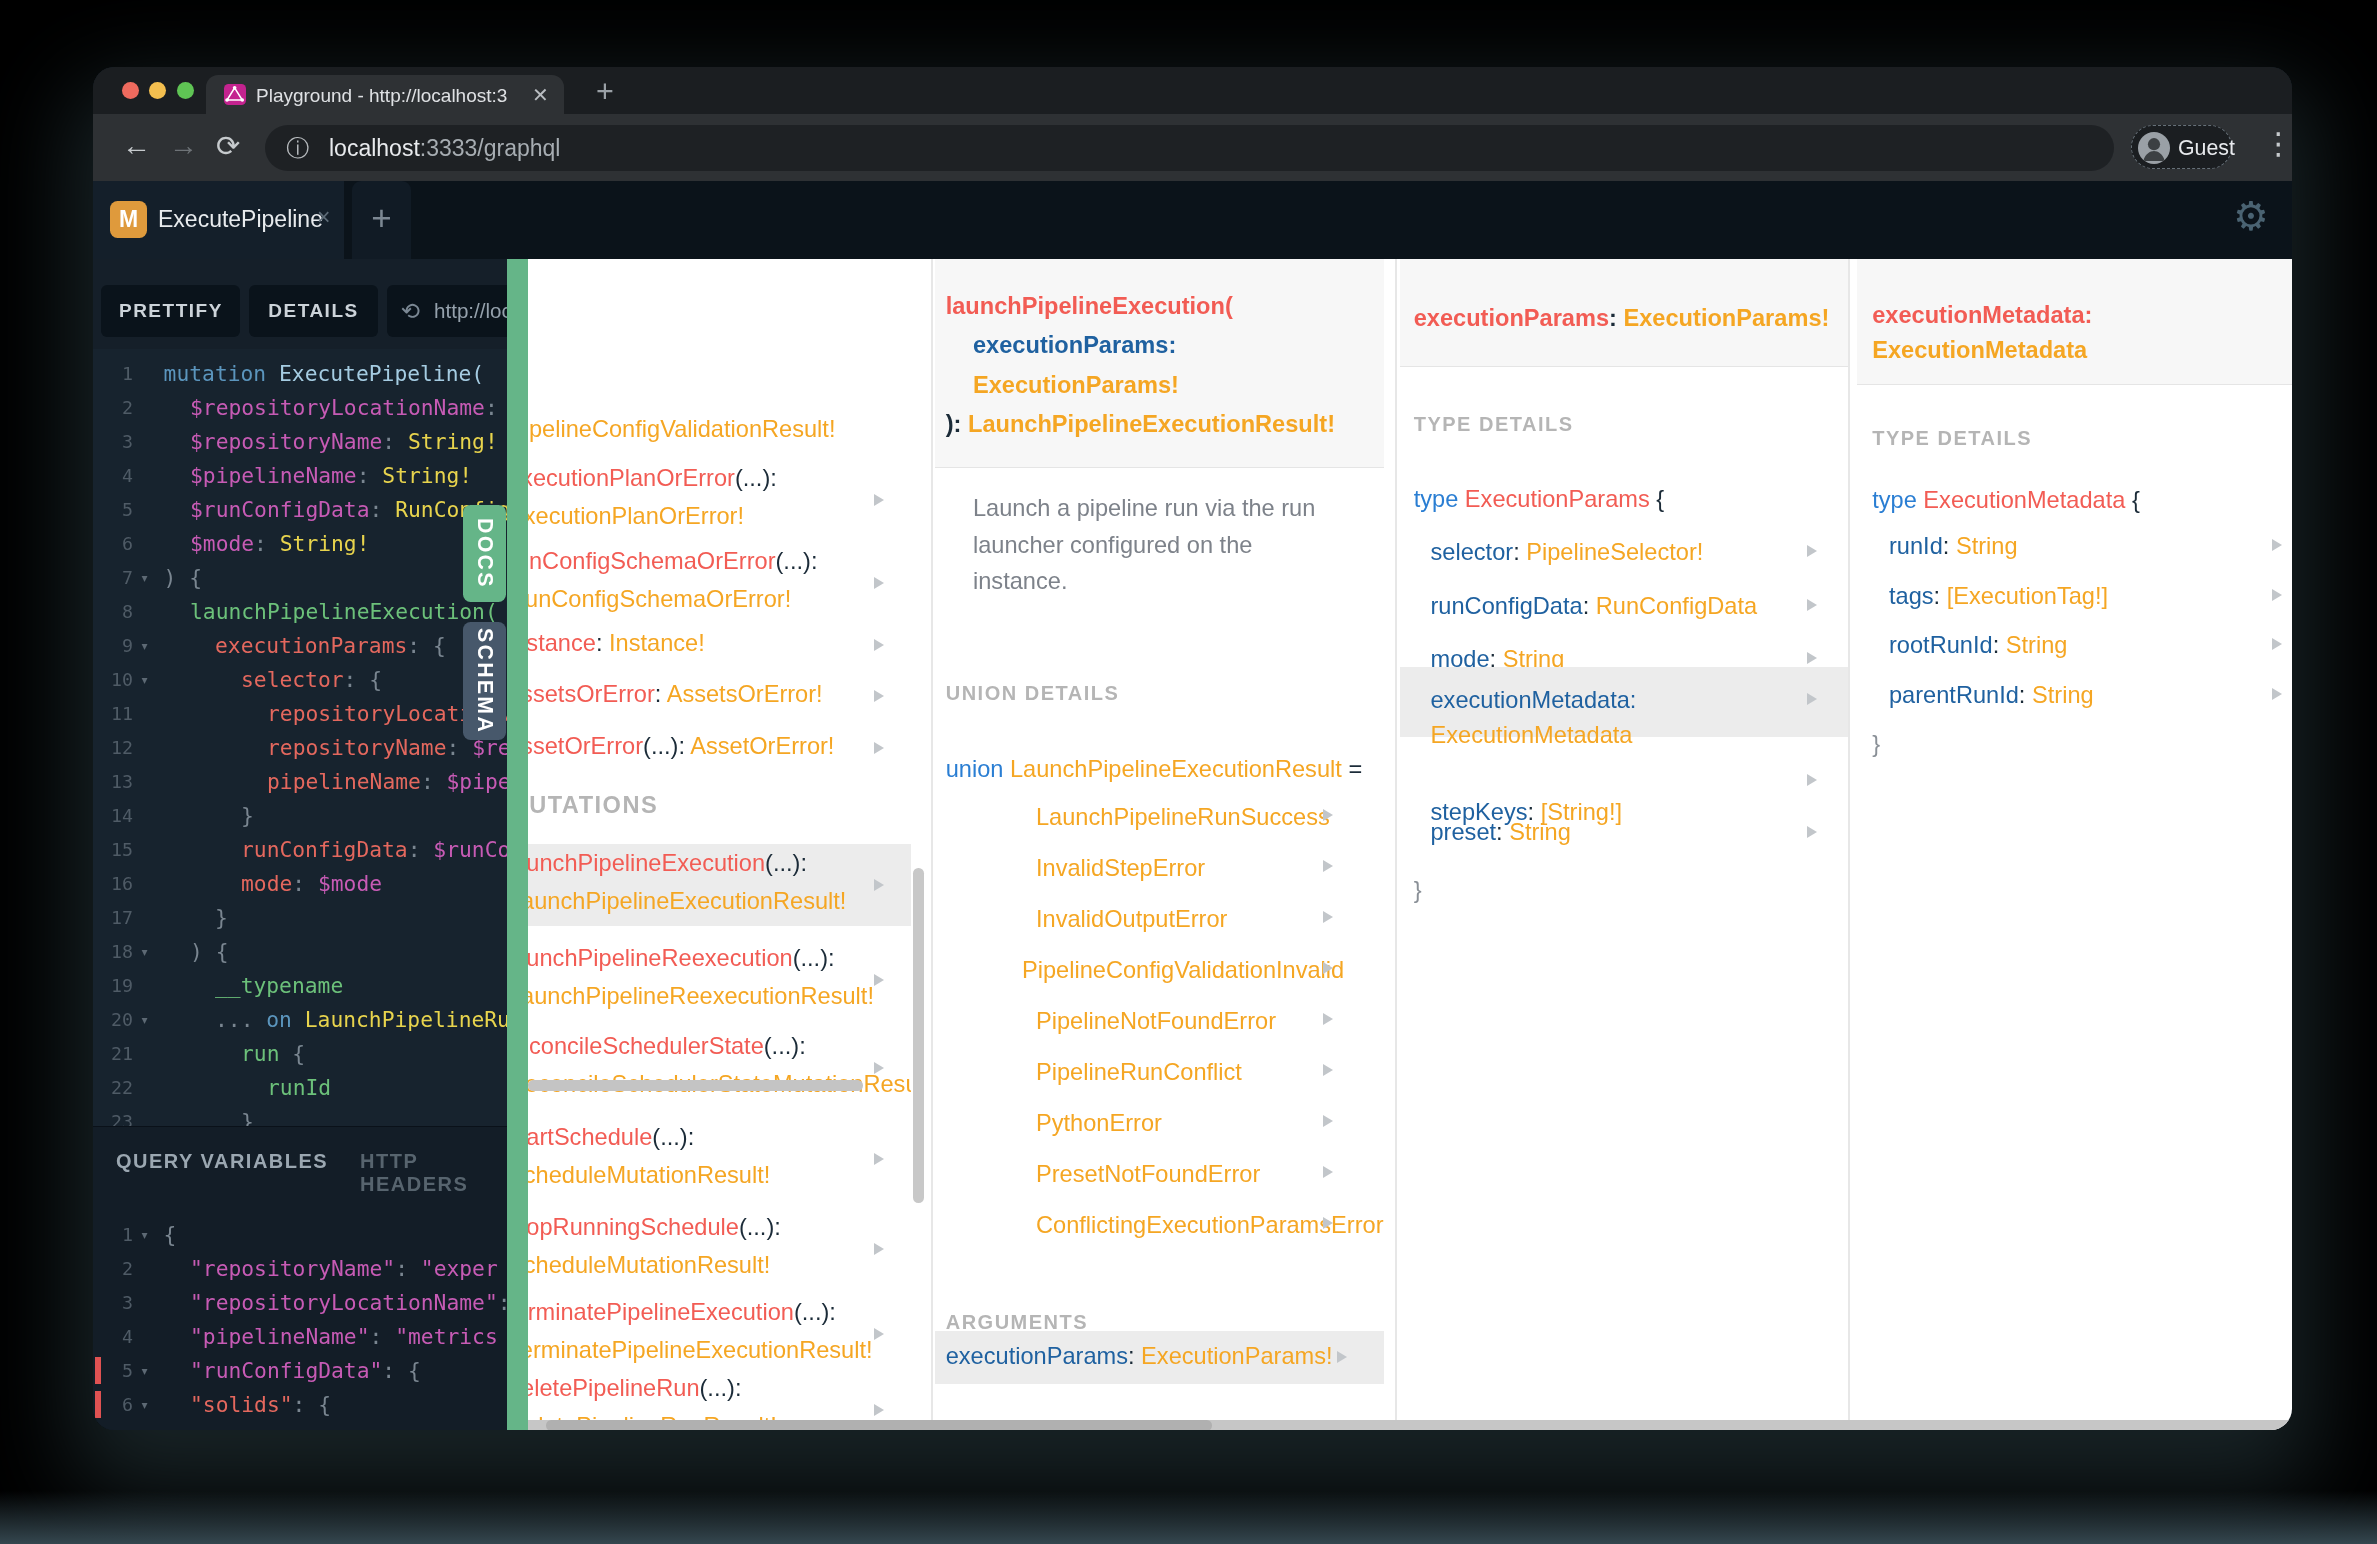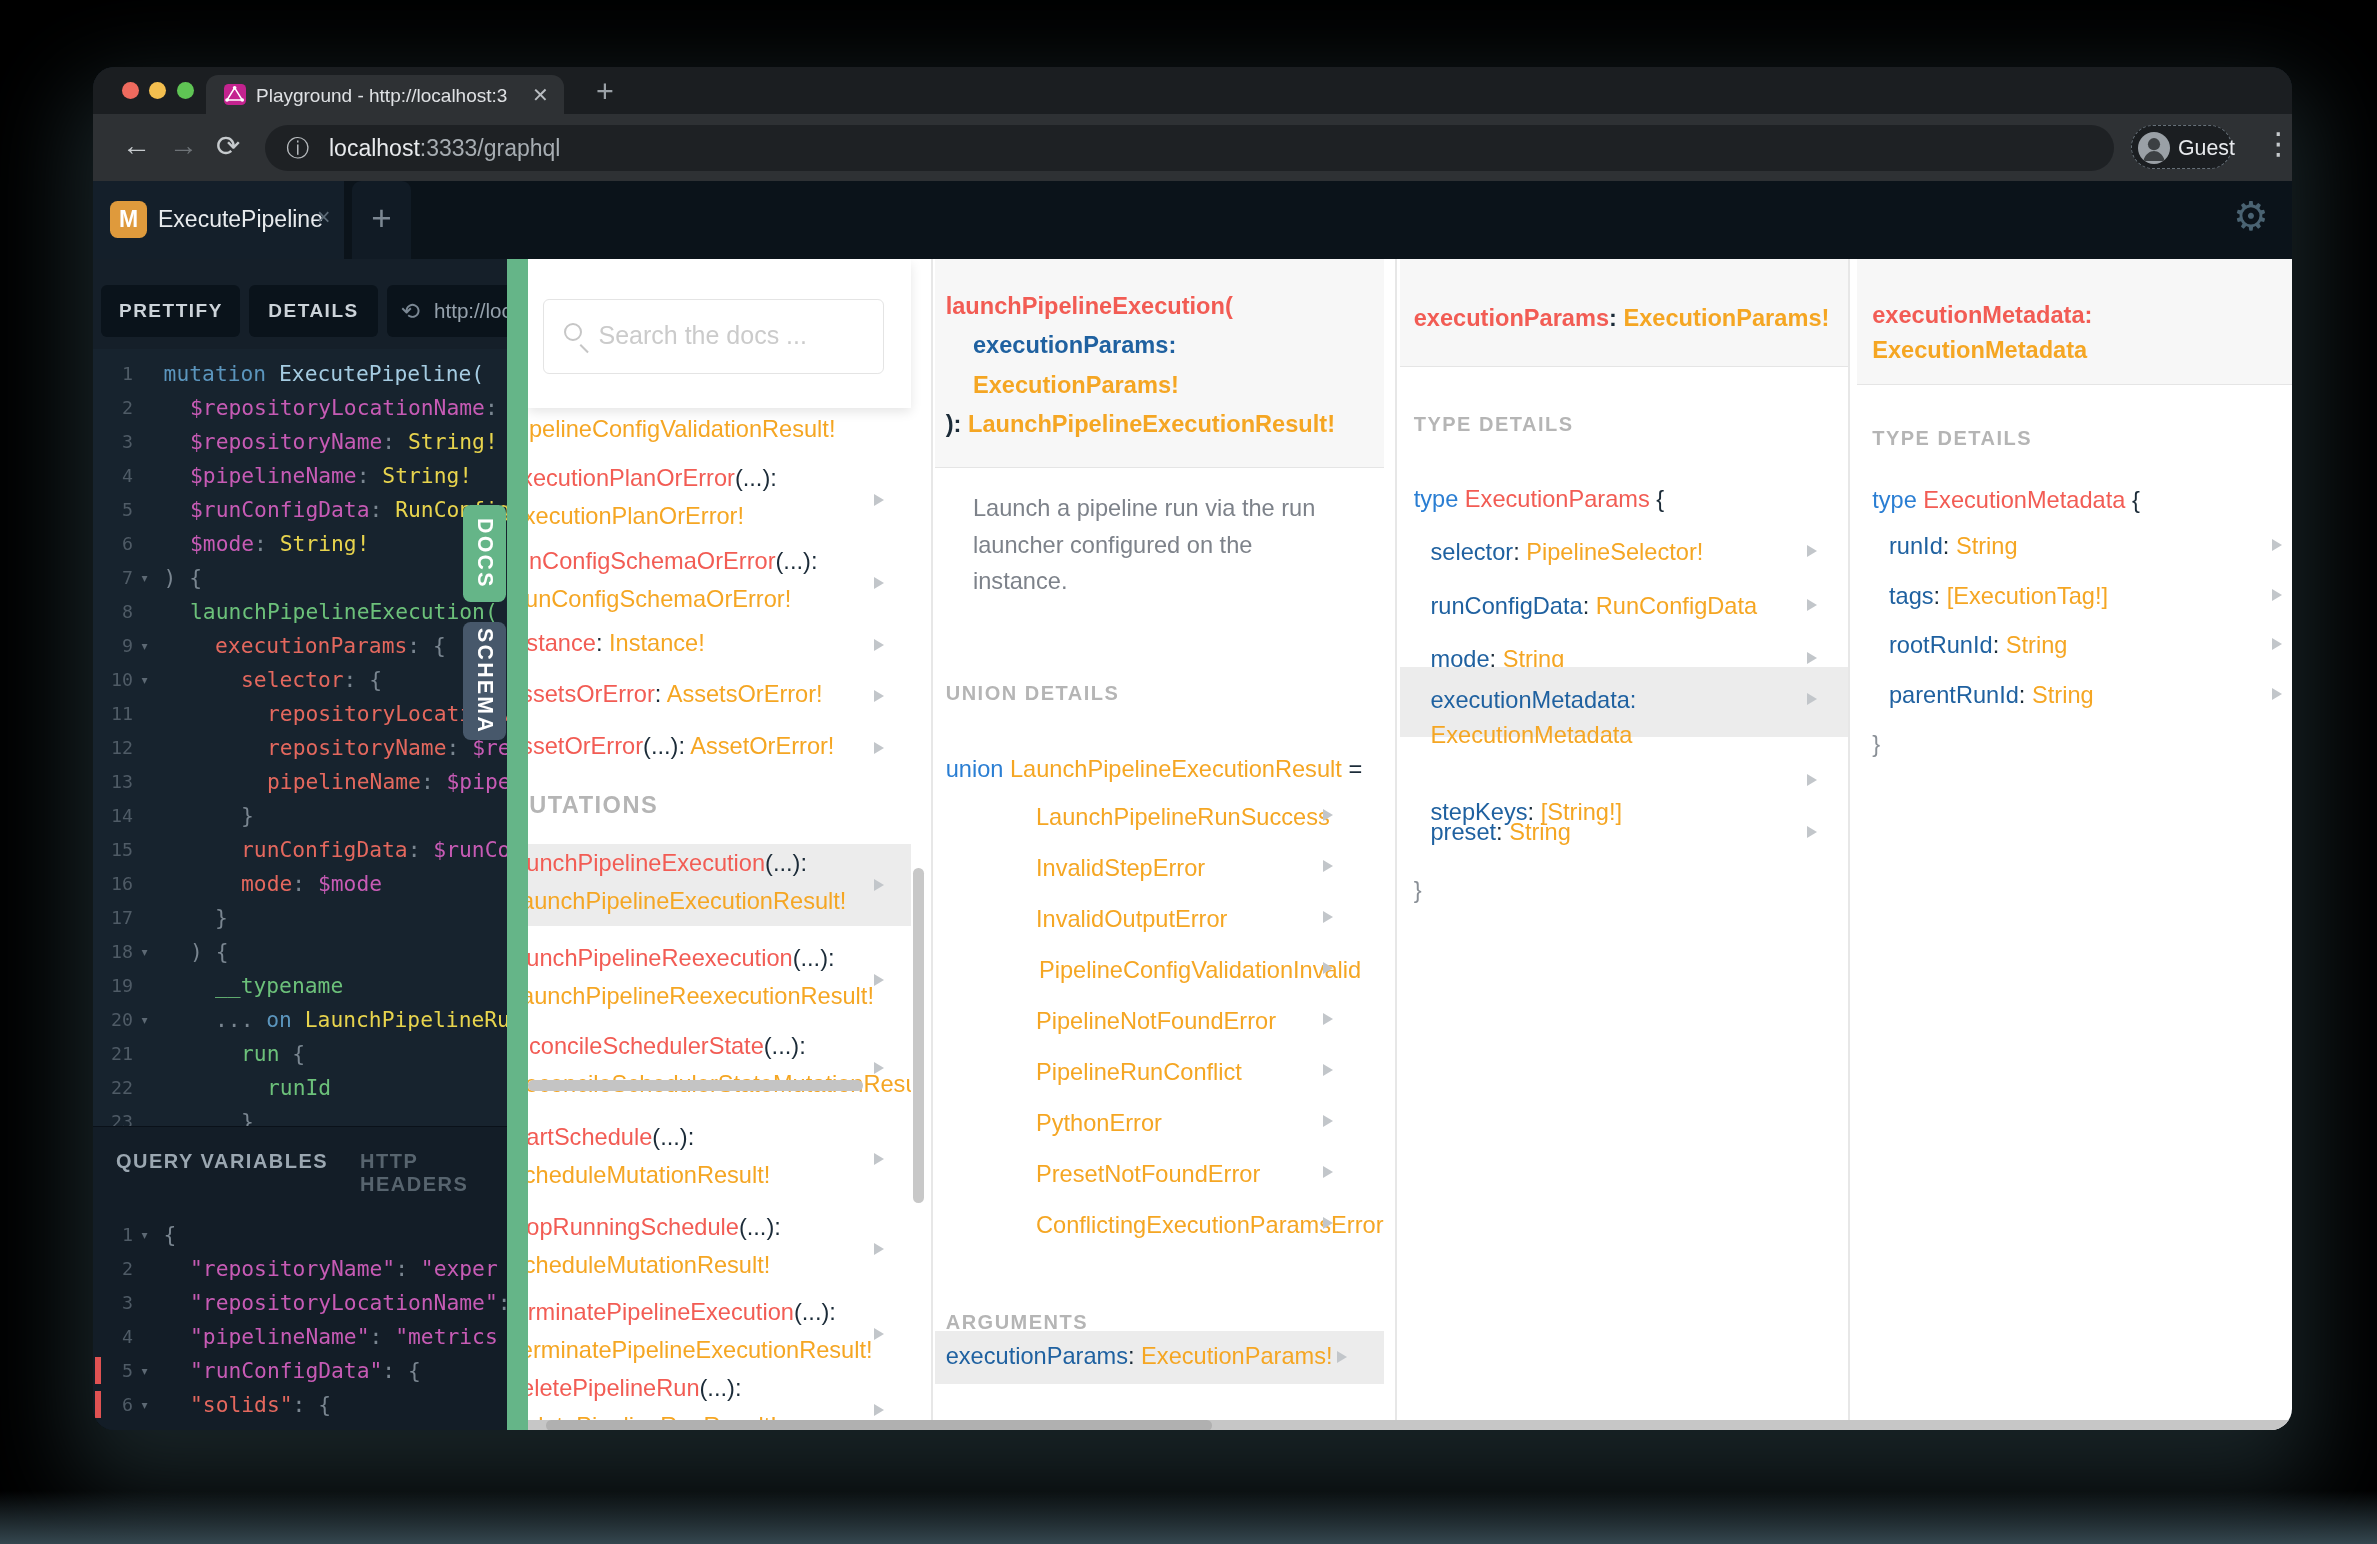--- a/index.html
+++ b/index.html
@@ -199,26 +199,20 @@
             <div class="cl"><div class="errbar"></div><span class="ln">7</span><span class="fold">▾</span><span class="ltext" style="padding-left: 59px;"><span class="tk-jsk">"save_metrics"</span><span class="tk-p">: {</span></span></div>
           </div>
       </div>
     </div>
 
     <div id="green-strip"></div>
     <div class="side-tab" id="tab-docs">DOCS</div>
     <div class="side-tab" id="tab-schema">SCHEMA</div>
 
     <div id="docs">
-      <div id="search-hd">
-        <div id="search-box">
-          <span class="mag"></span>
-          <span class="ph">Search the docs ...</span>
-        </div>
-      </div>
       <div id="col1" style="position: absolute; left: 0px; top: 0px; width: 383px; height: 1161px;">
           <div class="c1row" style="top: 152px; height: 40px;">
             <div class="inner" style="top: 4.6px;"><span class="dk-t">PipelineConfigValidationResult!</span></div>
           </div>
           <div class="c1row" style="top: 200px; height: 82px;">
             <div class="inner" style="top: 6.1px;"><span class="dk-f">executionPlanOrError</span><span class="dk-p">(...):</span></div>
             <div class="inner" style="top: 44px;"><span class="dk-t">ExecutionPlanOrError!</span></div>
             <div class="arrow" style="left: 346px; top: 35px;"></div>
           </div>
           <div class="c1row" style="top: 283px; height: 82px;">
@@ -291,21 +285,21 @@
           <div class="doc-line" style="left: 38px; top: 273px; color: rgb(125, 130, 138);">launcher configured on the</div>
           <div class="doc-line" style="left: 38px; top: 309px; color: rgb(125, 130, 138);">instance.</div>
           <div class="doc-sec" style="left: 10.7px; top: 423px;">UNION DETAILS</div>
           <div class="doc-line" style="left: 10.7px; top: 497px;"><span class="dk-k">union </span><span class="dk-t">LaunchPipelineExecutionResult</span><span class="dk-p"> =</span></div>
           <div class="doc-line dk-t" style="left: 101px; top: 545px;">LaunchPipelineRunSuccess</div>
           <div class="arrow" style="left: 388px; top: 550px;"></div>
           <div class="doc-line dk-t" style="left: 101px; top: 596px;">InvalidStepError</div>
           <div class="arrow" style="left: 388px; top: 601px;"></div>
           <div class="doc-line dk-t" style="left: 101px; top: 647px;">InvalidOutputError</div>
           <div class="arrow" style="left: 388px; top: 652px;"></div>
-          <div class="doc-line dk-t" style="left: 104px; top: 698px;">PipelineConfigValidationInvalid</div>
+          <div class="doc-line dk-t" style="left: 87px; top: 698px;">PipelineConfigValidationInvalid</div>
           <div class="arrow" style="left: 388px; top: 703px;"></div>
           <div class="doc-line dk-t" style="left: 101px; top: 749px;">PipelineNotFoundError</div>
           <div class="arrow" style="left: 388px; top: 754px;"></div>
           <div class="doc-line dk-t" style="left: 101px; top: 800px;">PipelineRunConflict</div>
           <div class="arrow" style="left: 388px; top: 805px;"></div>
           <div class="doc-line dk-t" style="left: 101px; top: 851px;">PythonError</div>
           <div class="arrow" style="left: 388px; top: 856px;"></div>
           <div class="doc-line dk-t" style="left: 101px; top: 902px;">PresetNotFoundError</div>
           <div class="arrow" style="left: 388px; top: 907px;"></div>
           <div class="doc-line dk-t" style="left: 101px; top: 953px;">ConflictingExecutionParamsError</div>

